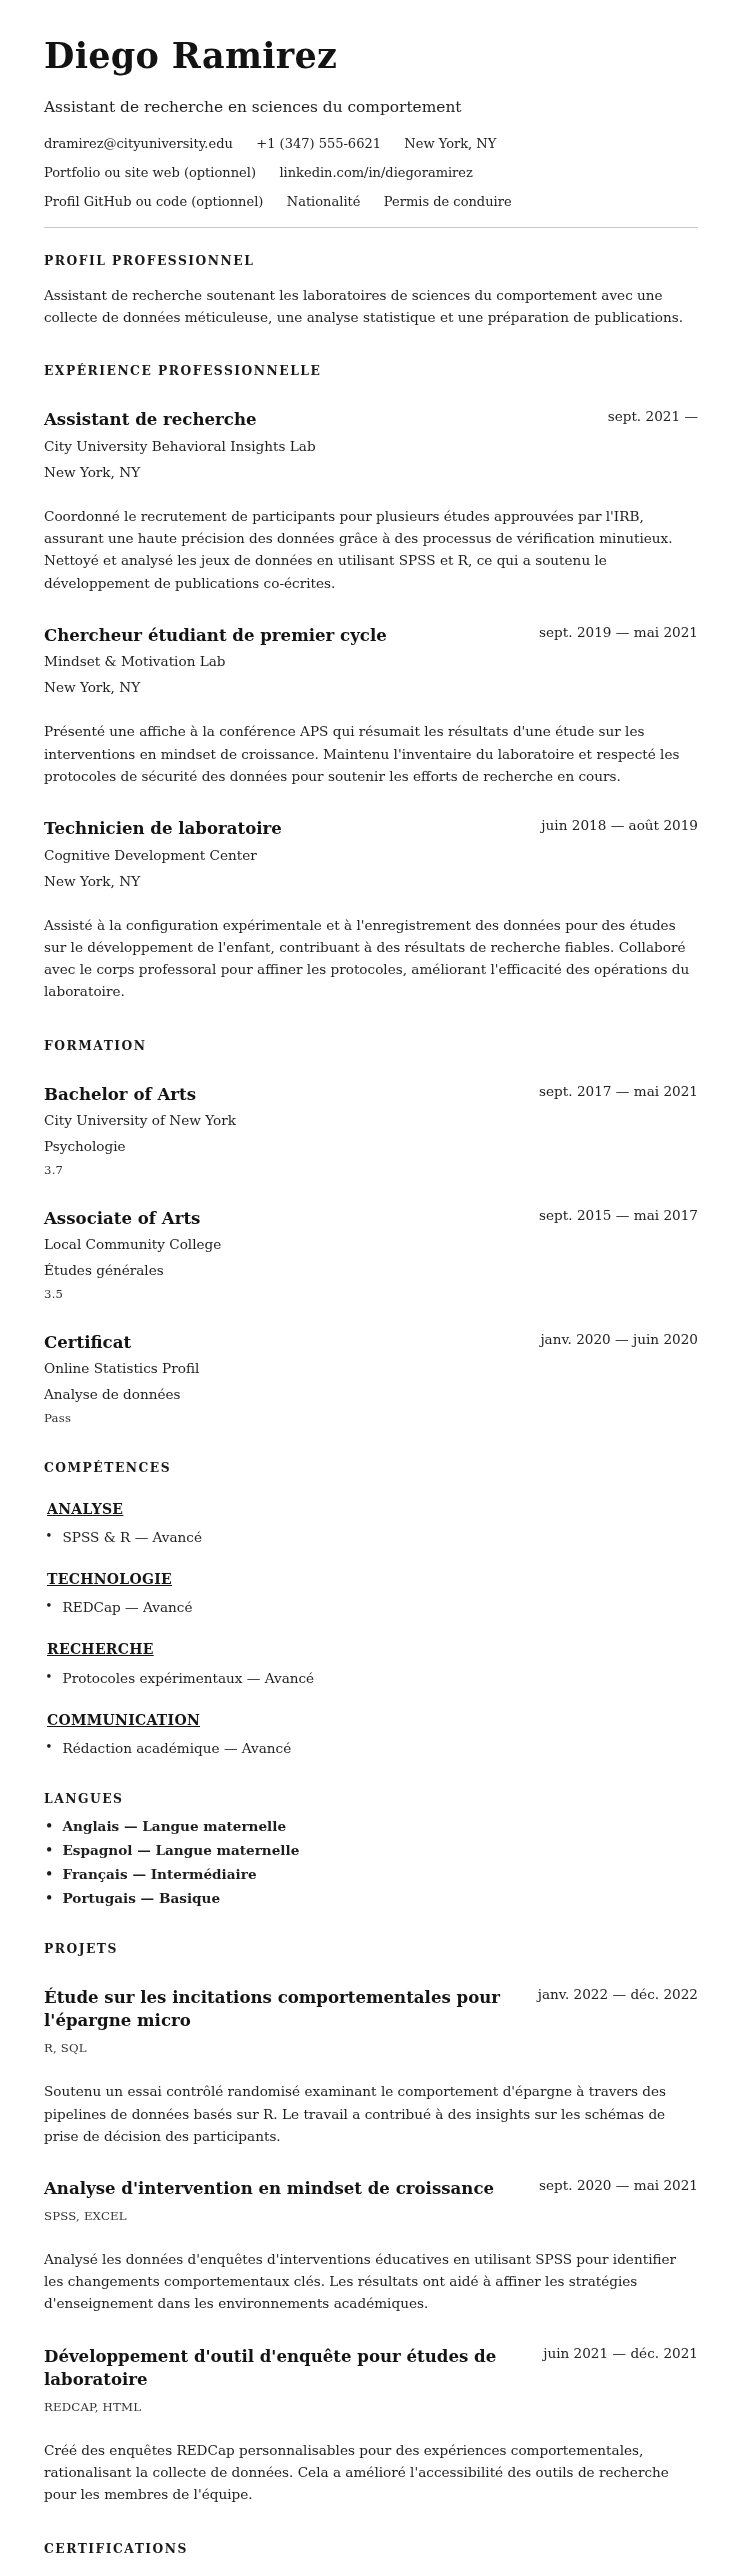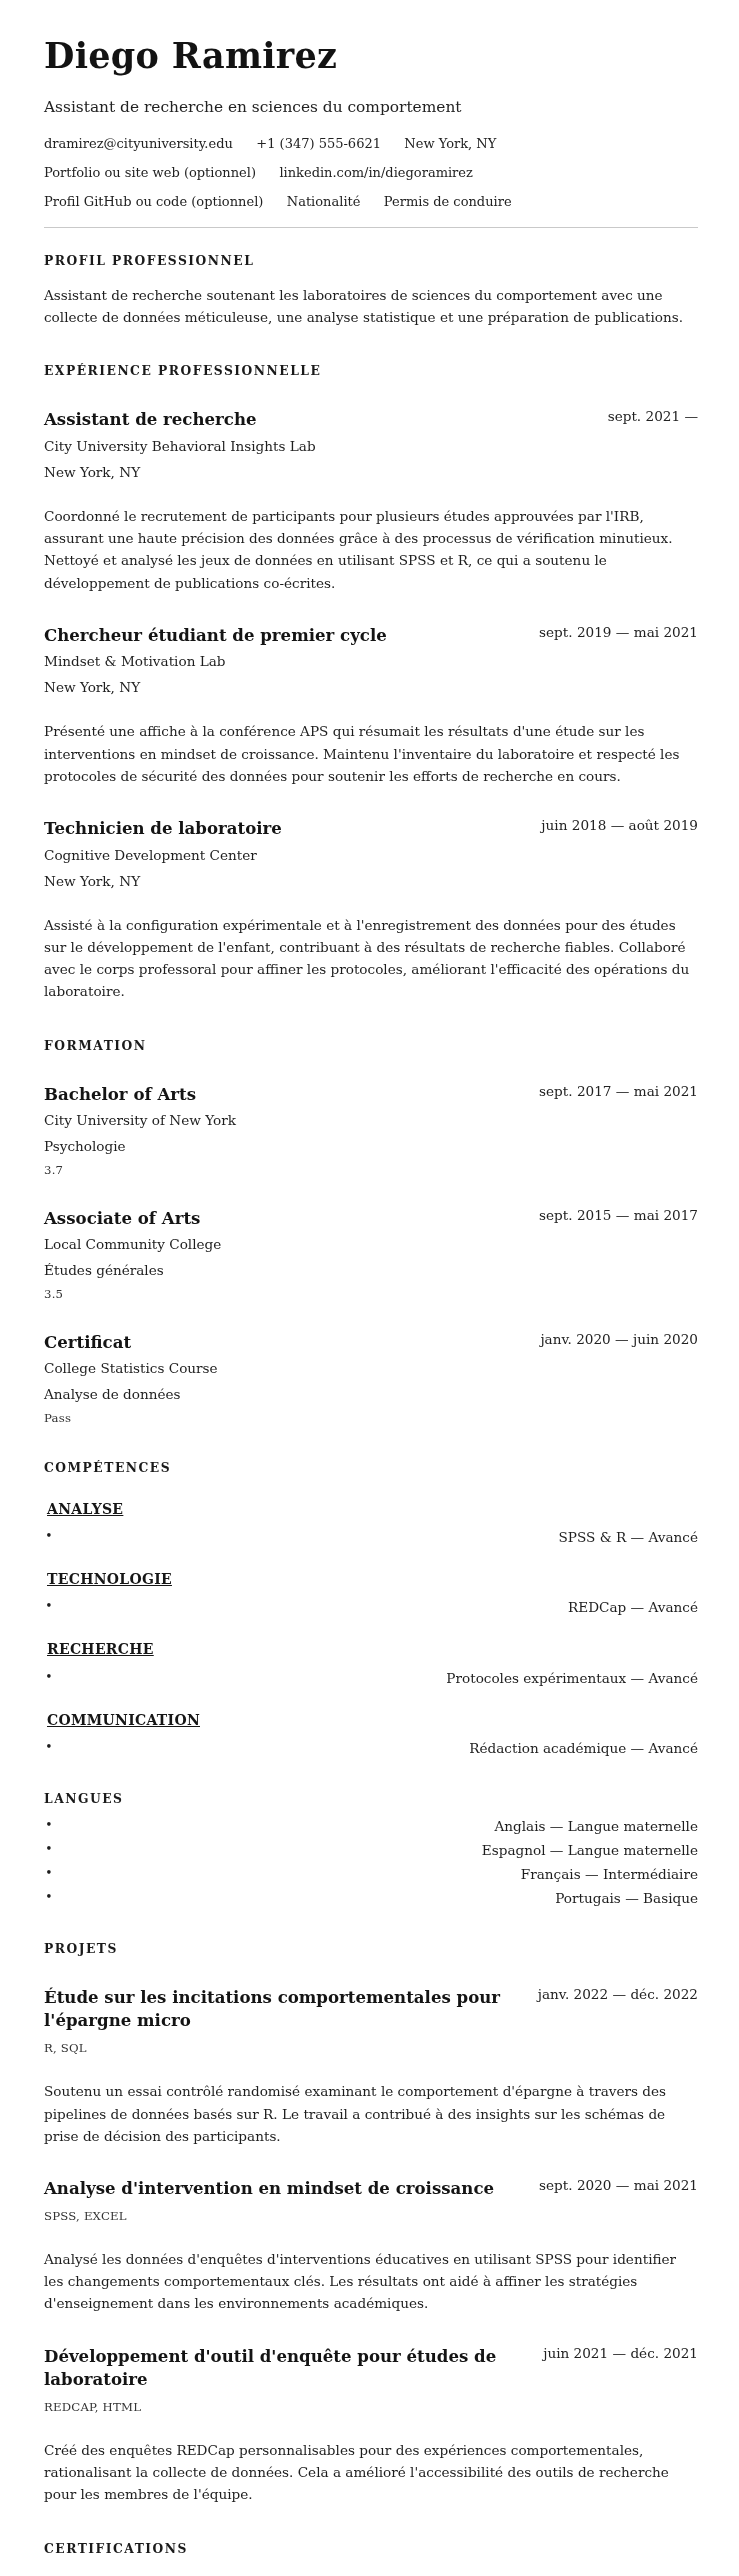--- a/index.html
+++ b/index.html
@@ -115,21 +115,20 @@
     list-style: none;
     margin: 12.3px 0 0 0;
     padding: 0;
   }
   .bullet-item {
     position: relative;
     padding-left: 18.5px;
     font-size: 13.6px;
     margin-top: 8px;
     color: #1e1e1e;
-    text-align: right;
   }
   .bullet-item:first-child { margin-top: 0; }
   .bullet-item::before {
     content: "\2022";
     position: absolute;
     left: 1.2px;
     top: 0;
     font-size: 12.3px;
     color: #1e1e1e;
   }
@@ -225,21 +224,21 @@
       <div class="entry-org">Local Community College</div>
       <div class="entry-location">Études générales</div>
       <div class="entry-meta">3.5</div>
     </div>
 
     <div class="entry">
       <div class="entry-head">
         <h3 class="entry-title">Certificat</h3>
         <div class="entry-date">janv. 2020 — juin 2020</div>
       </div>
-      <div class="entry-org">College Statistics Course</div>
+      <div class="entry-org">Online Statistics Profil</div>
       <div class="entry-location">Analyse de données</div>
       <div class="entry-meta">Pass</div>
     </div>
   </section>
 
   <section class="section">
     <h2 class="section-heading">COMPÉTENCES</h2>
 
     <div class="skill-cat">
       <h4 class="skill-cat-name">ANALYSE</h4>
@@ -262,21 +261,21 @@
     <div class="skill-cat">
       <h4 class="skill-cat-name">COMMUNICATION</h4>
       <ul class="bullet-list">
         <li class="bullet-item">Rédaction académique — Avancé</li>
       </ul>
     </div>
   </section>
 
   <section class="section">
     <h2 class="section-heading">LANGUES</h2>
-    <ul class="bullet-list" style="">
+    <ul class="bullet-list" style="font-weight:bold;">
       <li class="bullet-item">Anglais — Langue maternelle</li>
       <li class="bullet-item">Espagnol — Langue maternelle</li>
       <li class="bullet-item">Français — Intermédiaire</li>
       <li class="bullet-item">Portugais — Basique</li>
     </ul>
   </section>
 
   <section class="section">
     <h2 class="section-heading">PROJETS</h2>
 

